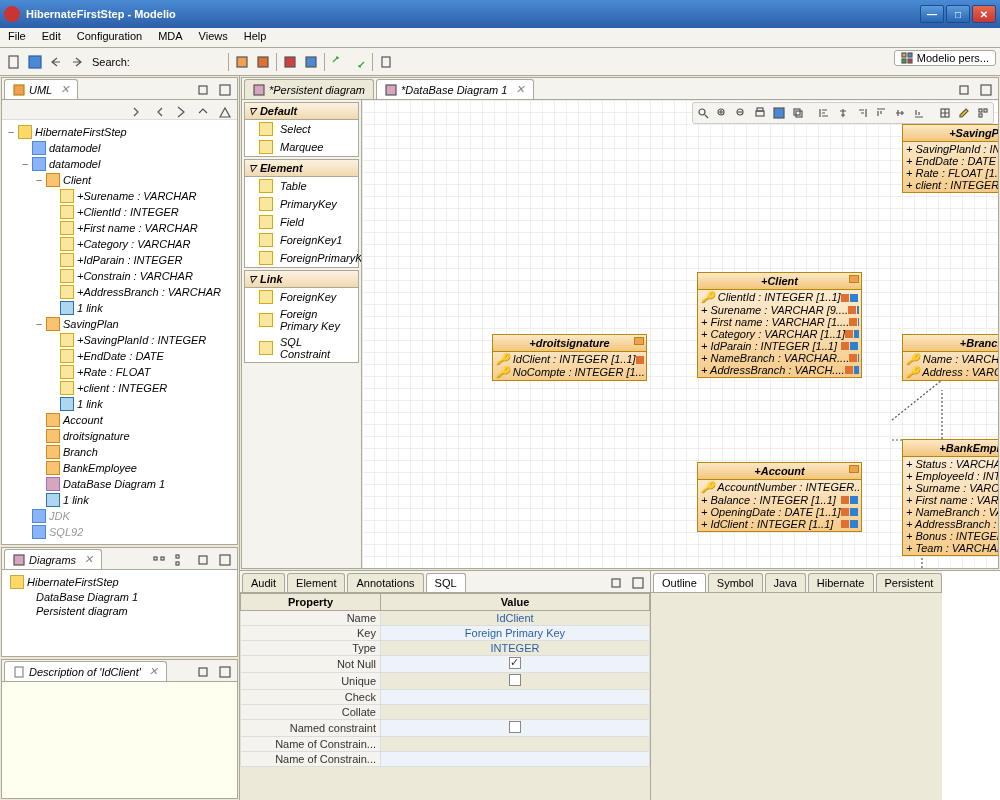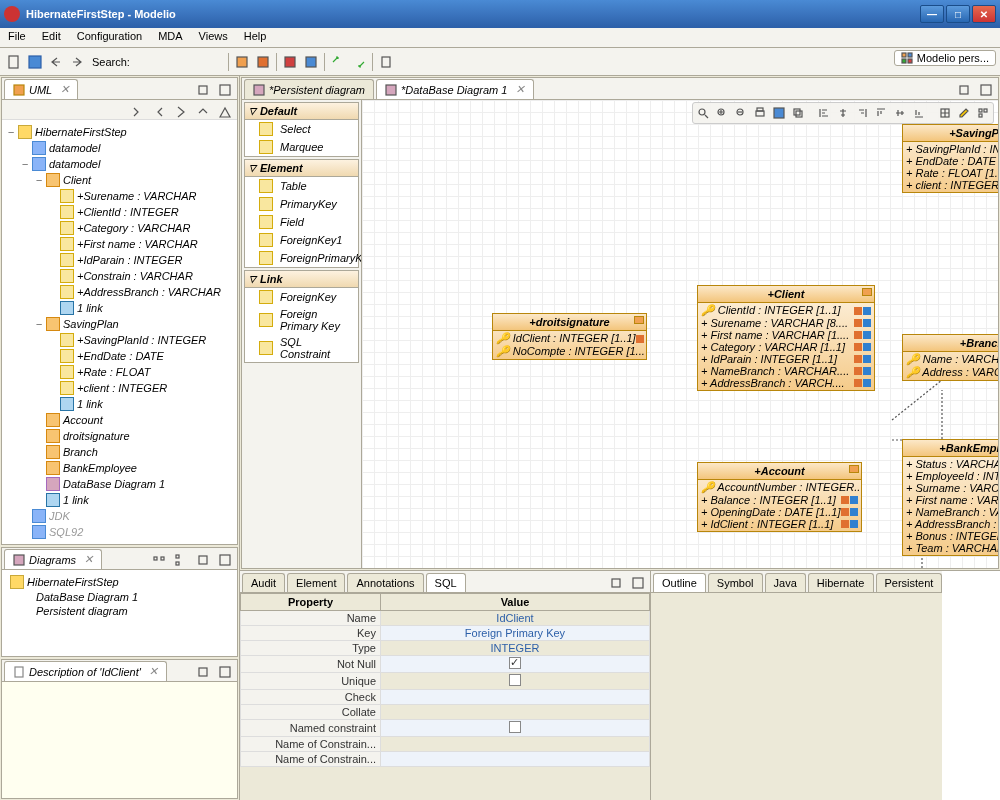--- a/index.html
+++ b/index.html
@@ -262,27 +262,27 @@
           <div class="tree-item">
             <span class="ind" style="width:42px"></span>
             <span class="tog"></span>
             <span class="tree-icon ico-field"></span>
             <span>+ClientId : INTEGER</span>
           </div>
           <div class="tree-item">
             <span class="ind" style="width:42px"></span>
             <span class="tog"></span>
             <span class="tree-icon ico-field"></span>
+            <span>+First name : VARCHAR</span>
+          </div>
+          <div class="tree-item">
+            <span class="ind" style="width:42px"></span>
+            <span class="tog"></span>
+            <span class="tree-icon ico-field"></span>
             <span>+Category : VARCHAR</span>
-          </div>
-          <div class="tree-item">
-            <span class="ind" style="width:42px"></span>
-            <span class="tog"></span>
-            <span class="tree-icon ico-field"></span>
-            <span>+First name : VARCHAR</span>
           </div>
           <div class="tree-item">
             <span class="ind" style="width:42px"></span>
             <span class="tog"></span>
             <span class="tree-icon ico-field"></span>
             <span>+IdParain : INTEGER</span>
           </div>
           <div class="tree-item">
             <span class="ind" style="width:42px"></span>
             <span class="tog"></span>
@@ -618,46 +618,46 @@
               <path d="M530 320 L580 280"></path>
               <path d="M530 340 L560 340 L560 470 L580 470"></path>
               <path d="M745 270 L770 270 L770 175 L785 175"></path>
               <path d="M745 340 L785 340"></path>
               <path d="M945 355 L960 355 L960 450 L945 450"></path>
               <path d="M745 280 L760 280 L760 400 L580 400 L580 290"></path>
               <path d="M745 490 L765 490 L765 480 L785 480"></path>
             </g>
           </svg>
           <div id="entities">
-              <div class="entity" style="left: 130px; top: 213px; width: 155px;">
+              <div class="entity" style="left: 130px; top: 234px; width: 155px;">
                 <div class="entity-header">+droitsignature<span class="chip"></span></div>
                 <div class="entity-body">
                   <div class="entity-row">
                     <span>🔑 IdClient : INTEGER [1..1]</span>
                     <span class="rowicons">
                       <span class="ri ri1"></span>
                     </span>
                   </div>
                   <div class="entity-row">
                     <span>🔑 NoCompte : INTEGER [1....</span>
                   </div>
                 </div>
               </div>
-              <div class="entity" style="left: 335px; top: 185px; width: 178px;">
+              <div class="entity" style="left: 335px; top: 172px; width: 165px;">
                 <div class="entity-header">+Client<span class="chip"></span></div>
                 <div class="entity-body">
                   <div class="entity-row">
                     <span>🔑 ClientId : INTEGER [1..1]</span>
                     <span class="rowicons">
                       <span class="ri ri1"></span>
                       <span class="ri ri2"></span>
                     </span>
                   </div>
                   <div class="entity-row">
-                    <span>+ Surename : VARCHAR [8....</span>
+                    <span>+ Surename : VARCHAR [9....</span>
                     <span class="rowicons">
                       <span class="ri ri1"></span>
                       <span class="ri ri2"></span>
                     </span>
                   </div>
                   <div class="entity-row">
                     <span>+ First name : VARCHAR [1....</span>
                     <span class="rowicons">
                       <span class="ri ri1"></span>
                       <span class="ri ri2"></span>

